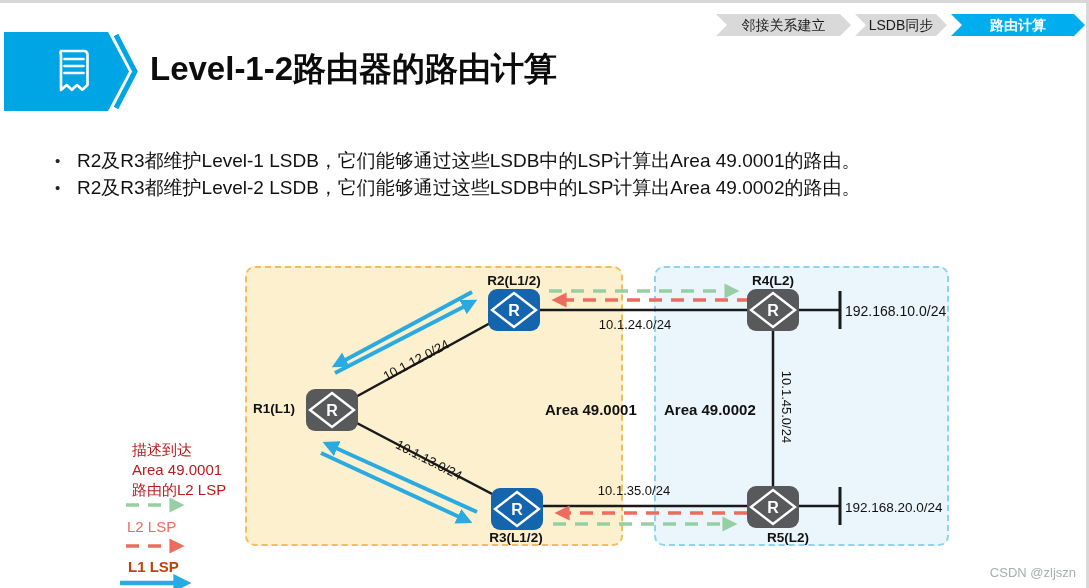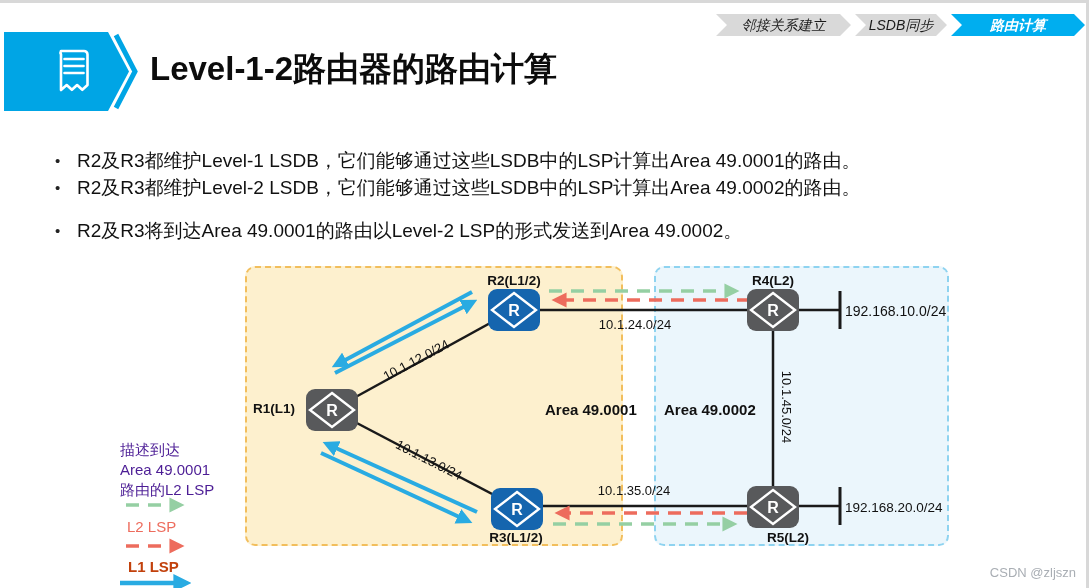--- a/index.html
+++ b/index.html
@@ -6,21 +6,20 @@
   #stage{
     position:relative;width:1089px;height:588px;background:#ffffff;overflow:hidden;
     font-family:"Liberation Sans","DejaVu Sans",sans-serif;
     border-top:3px solid #d8d8d8;border-right:3px solid #d8d8d8;box-sizing:border-box;
   }
   
   .crumb{
     position:absolute;top:11px;height:22px;line-height:22px;text-align:center;
     font-size:14px;color:#1a1a1a;background:#d9d9d9;
     clip-path:polygon(0 0,calc(100% - 11px) 0,100% 50%,calc(100% - 11px) 100%,0 100%,11px 50%);
-    font-style:italic;
   }
   .crumb.active{background:#00aeef;color:#ffffff;font-weight:bold;}
   
   #banner-svg{position:absolute;left:0;top:25px;}
   #page-title{
     position:absolute;left:150px;top:44px;font-size:33px;font-weight:800;color:#0c0c0c;
     letter-spacing:0px;white-space:nowrap;
   }
   
   .bullet-row{position:absolute;left:55px;width:980px;font-size:19px;color:#111;white-space:nowrap;}
@@ -34,21 +33,21 @@
   .router.blue{background:#1565AE;}
   .router.gray{background:#58595B;}
   .dlabel{position:absolute;z-index:4;font-size:13px;color:#111;white-space:nowrap;}
   .dlabel.bold{font-weight:bold;font-size:13.5px;}
   .dlabel.area-label{font-weight:bold;font-size:15px;}
   .dlabel.center{transform:translateX(-50%);}
   .rot-neg{transform:translate(-50%,-50%) rotate(-28deg);}
   .rot-pos{transform:translate(-50%,-50%) rotate(27deg);}
   .rot-90{transform:translate(-50%,-50%) rotate(90deg);}
   
-  .legend-green{position:absolute;left:120px;z-index:4;font-size:15px;color:#4c1d95;white-space:nowrap;}
+  .legend-green{position:absolute;left:132px;z-index:4;font-size:15px;color:#b91c1c;white-space:nowrap;}
   .legend-red{position:absolute;left:127px;z-index:4;font-size:15px;color:#ED6C5D;white-space:nowrap;}
   .legend-blue{position:absolute;left:128px;z-index:4;font-size:15px;color:#c2410c;font-weight:bold;white-space:nowrap;}
   
   #watermark{position:absolute;right:10px;bottom:8px;font-size:13px;color:#A9AEB4;z-index:5;}
 </style>
 </head>
 <body>
 
 <div id="stage">
 
@@ -66,23 +65,20 @@
       <line x1="64.5" y1="45" x2="83.5" y2="45"></line>
     </g>
   </svg>
   <div id="page-title">Level-1-2路由器的路由计算</div>
 
   <div class="bullet-row" style="top:145px;">
     <span class="bullet-dot">•</span><span>R2及R3都维护Level-1 LSDB，它们能够通过这些LSDB中的LSP计算出Area 49.0001的路由。</span>
   </div>
   <div class="bullet-row" style="top:172px;">
     <span class="bullet-dot">•</span><span>R2及R3都维护Level-2 LSDB，它们能够通过这些LSDB中的LSP计算出Area 49.0002的路由。</span>
-  </div>
-  <div class="bullet-row" style="top:215px;">
-    <span class="bullet-dot">•</span><span>R2及R3将到达Area 49.0001的路由以Level-2 LSP的形式发送到Area 49.0002。</span>
   </div>
 
   <div id="area1" class="area-box"></div>
   <div id="area2" class="area-box"></div>
 
   <svg id="net-svg" width="1089" height="588" viewBox="0 0 1089 588">
     <defs>
       <marker id="mBlue" viewBox="0 0 10 10" refX="7" refY="5" markerWidth="4" markerHeight="4" orient="auto">
           <path d="M0 0 L10 5 L0 10 z" fill="#29ABE2"></path>
         </marker>

